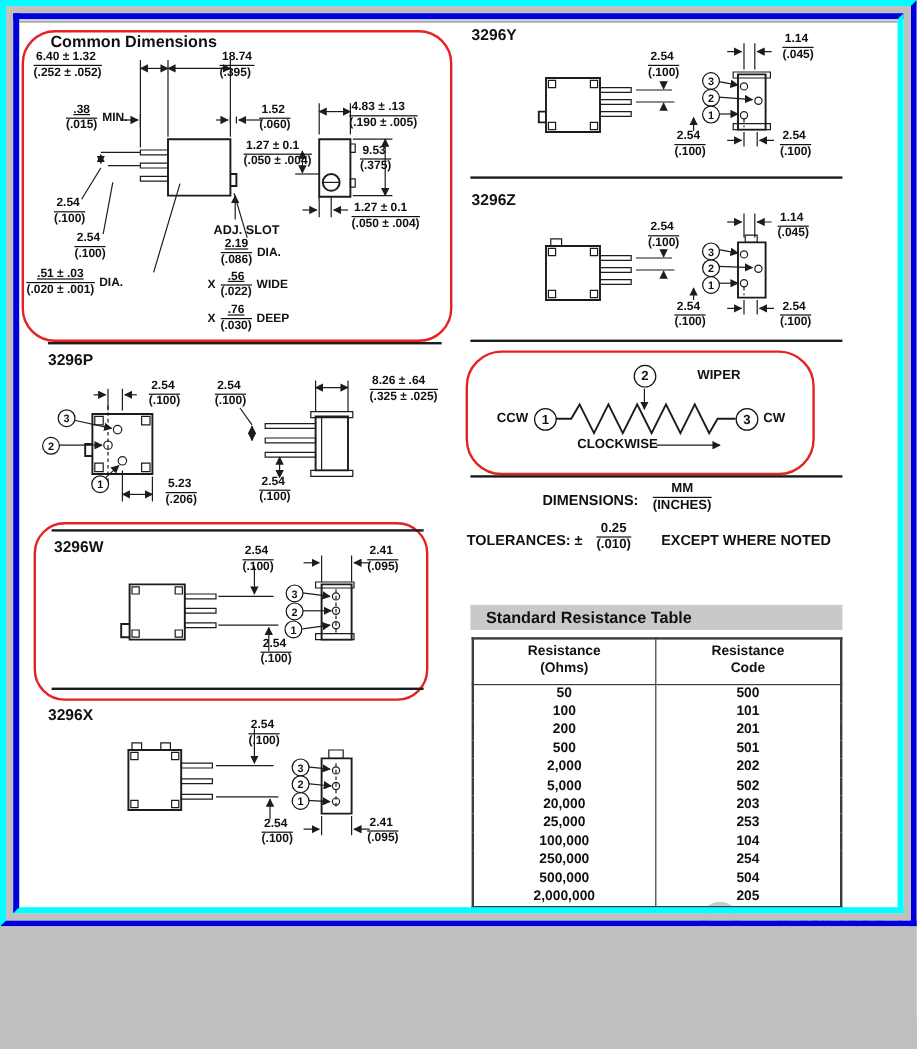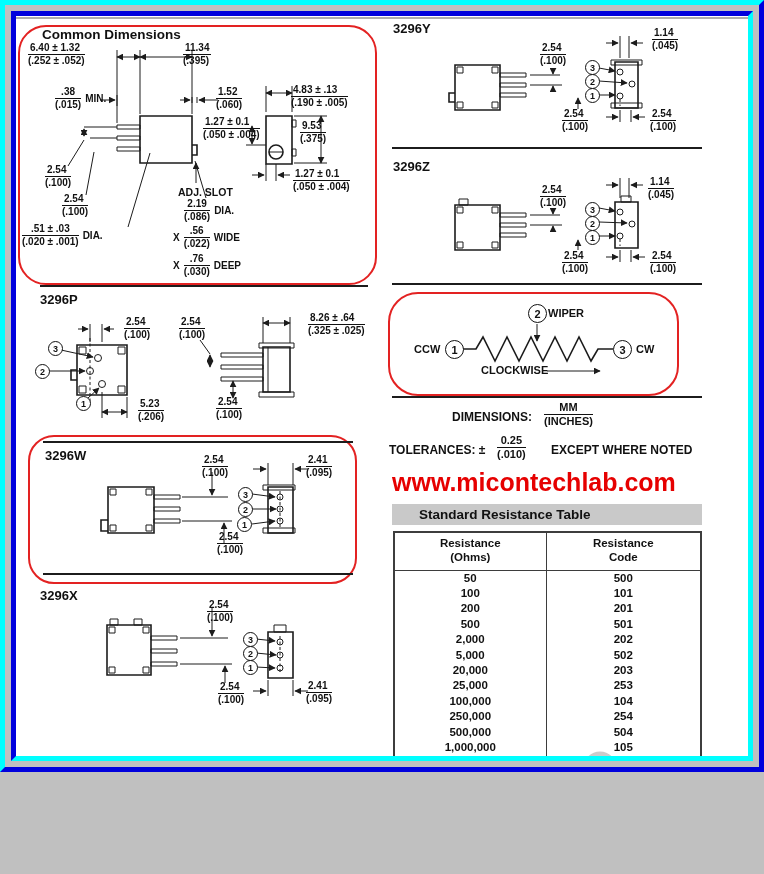--- a/index.html
+++ b/index.html
@@ -16,21 +16,21 @@
   
   .sep{position:absolute;height:2px;background:#1c1c1c;z-index:2;}
   
   .hdg{position:absolute;font-weight:bold;font-size:13px;z-index:3;white-space:nowrap;}
   .dimlabel{position:absolute;font-weight:bold;font-size:10px;z-index:3;white-space:nowrap;}
   .frac{position:absolute;text-align:left;font-size:10px;font-weight:bold;line-height:1.2;z-index:3;white-space:nowrap;}
   .frac .num{display:block;border-bottom:1.4px solid #111;padding:0 2px;}
   .frac .den{display:block;}
   .fracrow{position:absolute;display:flex;align-items:center;gap:4px;font-size:10px;font-weight:bold;z-index:3;white-space:nowrap;}
   .fracrow .fr{text-align:center;line-height:1.2;}
-  .fracrow .fr .num{display:block;border-bottom:1.4px solid #111;padding:0 2px;}
+  .fracrow .fr .num{display:block;border-bottom:1.4px solid #111;padding:0 2px;text-decoration:underline;}
   .fracrow .fr .den{display:block;}
   
   .pincirc{position:absolute;width:13px;height:13px;border:1.4px solid #111;border-radius:50%;
            display:flex;align-items:center;justify-content:center;font-size:9px;font-weight:bold;
            z-index:3;background:#fff;}
   .pincirc.big{width:17px;height:17px;font-size:11px;}
   
   svg.art{position:absolute;left:0;top:0;z-index:2;}
   svg.art *{vector-effect:non-scaling-stroke;}
   .body-ln{fill:none;stroke:#1c1c1c;stroke-width:1.6;}
@@ -38,21 +38,21 @@
   .dash{fill:none;stroke:#1c1c1c;stroke-width:1;stroke-dasharray:3 2.5;}
   
   .note{position:absolute;font-weight:bold;font-size:12px;z-index:3;white-space:nowrap;}
   .nfrac{position:absolute;text-align:center;font-size:11px;font-weight:bold;line-height:1.2;z-index:3;white-space:nowrap;}
   .nfrac .num{display:block;border-bottom:1.5px solid #111;padding:0 3px;}
   .nfrac .den{display:block;}
   
   .website{position:absolute;left:392px;top:468px;font-size:25px;font-weight:bold;color:#e60000;z-index:3;white-space:nowrap;}
   
   .rt-bar{position:absolute;left:392px;top:504px;width:310px;height:21px;background:#c9c9c9;z-index:3;
-          display:flex;align-items:center;padding-left:27px;box-sizing:border-box;font-weight:bold;font-size:13.5px;}
+          display:flex;align-items:center;padding-left:13px;box-sizing:border-box;font-weight:bold;font-size:13.5px;}
   table.restable{position:absolute;left:393px;top:531px;width:307px;z-index:3;border-collapse:collapse;
                  table-layout:fixed;background:transparent;}
   table.restable{border:2px solid #3d3d3d;}
   .restable th,.restable td{text-align:center;font-weight:bold;padding:0;}
   .restable th{font-size:11.5px;line-height:1.2;padding:4px 0 5px;border-bottom:1.6px solid #3d3d3d;}
   .restable th+th,.restable td+td{border-left:1.6px solid #3d3d3d;}
   .restable td{font-size:11.5px;line-height:15.4px;height:15.4px;}
   
   .wm1{position:absolute;left:644px;top:757px;font-size:27px;font-weight:400;color:#b4b4b4;z-index:2;white-space:nowrap;}
   .wm2{position:absolute;left:647px;top:793px;font-size:16px;color:#c3c3c3;z-index:2;white-space:nowrap;}
@@ -283,21 +283,21 @@
   <div class="hdg" style="left:45px;top:448px;">3296W</div>
   <div class="hdg" style="left:40px;top:588px;">3296X</div>
   <div class="hdg" style="left:393px;top:21px;">3296Y</div>
   <div class="hdg" style="left:393px;top:159px;">3296Z</div>
 
   <div class="frac" style="left:28px;top:42px;">
     <span class="num">6.40 ± 1.32</span>
       <span class="den">(.252 ± .052)</span>
   </div>
   <div class="frac" style="left:183px;top:42px;">
-    <span class="num">11.34</span>
+    <span class="num">18.74</span>
       <span class="den">(.395)</span>
   </div>
   <div class="fracrow" style="left:55px;top:86px;">
     <span class="fr">
         <span class="num">.38</span>
         <span class="den">(.015)</span>
       </span>
     <span>MIN.</span>
   </div>
   <div class="frac" style="left:216px;top:86px;">
@@ -482,21 +482,21 @@
   <span class="pincirc" style="left:585px;top:216px;">
       <span>2</span>
     </span>
   <span class="pincirc" style="left:585px;top:230px;">
       <span>1</span>
     </span>
 
   <span class="pincirc big" style="left:528px;top:304px;">
       <span>2</span>
     </span>
-  <div class="dimlabel" style="left:548px;top:307px;font-size:11px;">WIPER</div>
+  <div class="dimlabel" style="left:581px;top:307px;font-size:11px;">WIPER</div>
   <div class="dimlabel" style="left:414px;top:343px;font-size:11px;">CCW</div>
   <span class="pincirc big" style="left:445px;top:340px;">
       <span>1</span>
     </span>
   <span class="pincirc big" style="left:613px;top:340px;">
       <span>3</span>
     </span>
   <div class="dimlabel" style="left:636px;top:343px;font-size:11px;">CW</div>
   <div class="dimlabel" style="left:481px;top:364px;font-size:11px;">CLOCKWISE</div>
 
@@ -505,21 +505,20 @@
     <span class="num">MM</span>
       <span class="den">(INCHES)</span>
   </div>
   <div class="note" style="left:389px;top:443px;">TOLERANCES: ±</div>
   <div class="nfrac" style="left:497px;top:434px;">
     <span class="num">0.25</span>
       <span class="den">(.010)</span>
   </div>
   <div class="note" style="left:551px;top:443px;">EXCEPT WHERE NOTED</div>
 
-  <div class="website">www.micontechlab.com</div>
 
   <div class="rt-bar">
     <span>Standard Resistance Table</span>
   </div>
   <table class="restable">
     <colgroup>
         <col style="width:152px">
         <col style="width:155px">
       </colgroup>
     <thead>
@@ -574,24 +573,20 @@
         </tr>
         <tr>
           <td>250,000</td>
           <td>254</td>
         </tr>
         <tr>
           <td>500,000</td>
           <td>504</td>
         </tr>
         <tr>
-          <td>1,000,000</td>
-          <td>105</td>
-        </tr>
-        <tr>
           <td>2,000,000</td>
           <td>205</td>
         </tr>
       </tbody>
   </table>
 
   <svg class="wmkey" width="70" height="70" viewBox="0 0 70 70">
     <circle cx="23" cy="21" r="13" fill="none" stroke="#cbcbcb" stroke-width="7"></circle>
     <path d="M32 31 L55 56 M43 42 l9 -8 M50 50 l9 -8" fill="none" stroke="#cbcbcb" stroke-width="7"></path>
   </svg>

